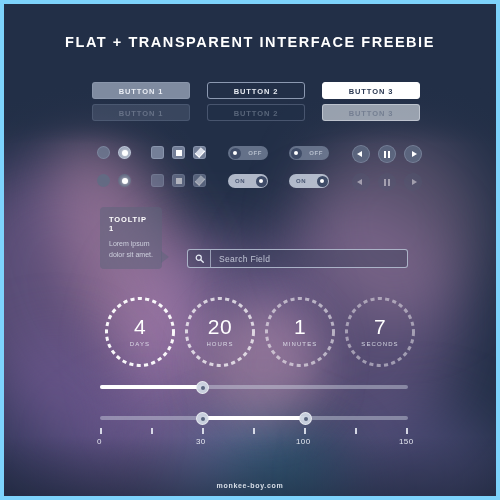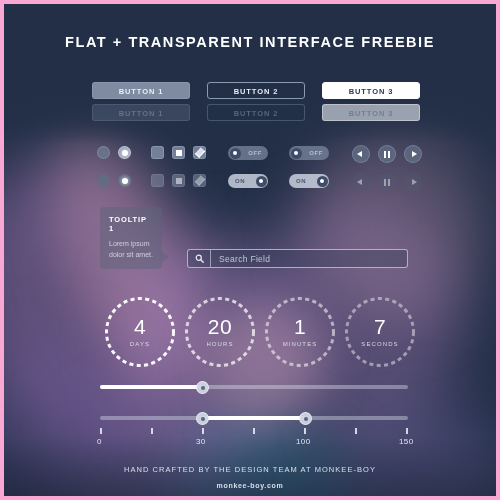--- a/index.html
+++ b/index.html
@@ -5,21 +5,21 @@
   html,body{margin:0;padding:0;}
   body{
     width:500px;height:500px;overflow:hidden;
     font-family:"Liberation Sans", sans-serif;
     background:#11161f;
   }
   #stage{
     position:relative;width:500px;height:500px;overflow:hidden;
     background:#222f47;
     box-sizing:border-box;
-    border:4px solid #f9a8d4;
+    border:4px solid #7dd3fc;
   }
   
   .bg{position:absolute;inset:0;pointer-events:none;}
   .bloom{position:absolute;border-radius:50%;filter:blur(30px);}
   .b1{left:-40px;top:150px;width:230px;height:300px;background:rgba(150,110,170,.50);transform:rotate(-28deg);}
   .b2{left:60px;top:120px;width:120px;height:260px;background:rgba(205,150,180,.42);transform:rotate(-22deg);filter:blur(26px);}
   .b3{left:120px;top:230px;width:180px;height:230px;background:rgba(168,126,186,.46);}
   .b4{left:250px;top:190px;width:210px;height:250px;background:rgba(160,120,180,.40);}
   .b5{left:300px;top:120px;width:180px;height:200px;background:rgba(196,150,180,.30);}
   .b6{left:160px;top:420px;width:190px;height:150px;background:rgba(70,150,185,.42);}
@@ -300,17 +300,16 @@
     <div class="tick" style="left:249px;top:424px;"></div>
     <div class="tick" style="left:300px;top:424px;"></div>
     <div class="tick" style="left:351px;top:424px;"></div>
     <div class="tick" style="left:402px;top:424px;"></div>
 
     <div class="tlabel" style="left:93px;top:433px;">0</div>
     <div class="tlabel" style="left:192px;top:433px;">30</div>
     <div class="tlabel" style="left:292px;top:433px;">100</div>
     <div class="tlabel" style="left:395px;top:433px;">150</div>
 
-    <div class="f1">HAND CRAFTED BY THE DESIGN TEAM AT MONKEE-BOY</div>
     <div class="f2">monkee-boy.com</div>
 
   </div>
 </div>
 
 </body></html>

